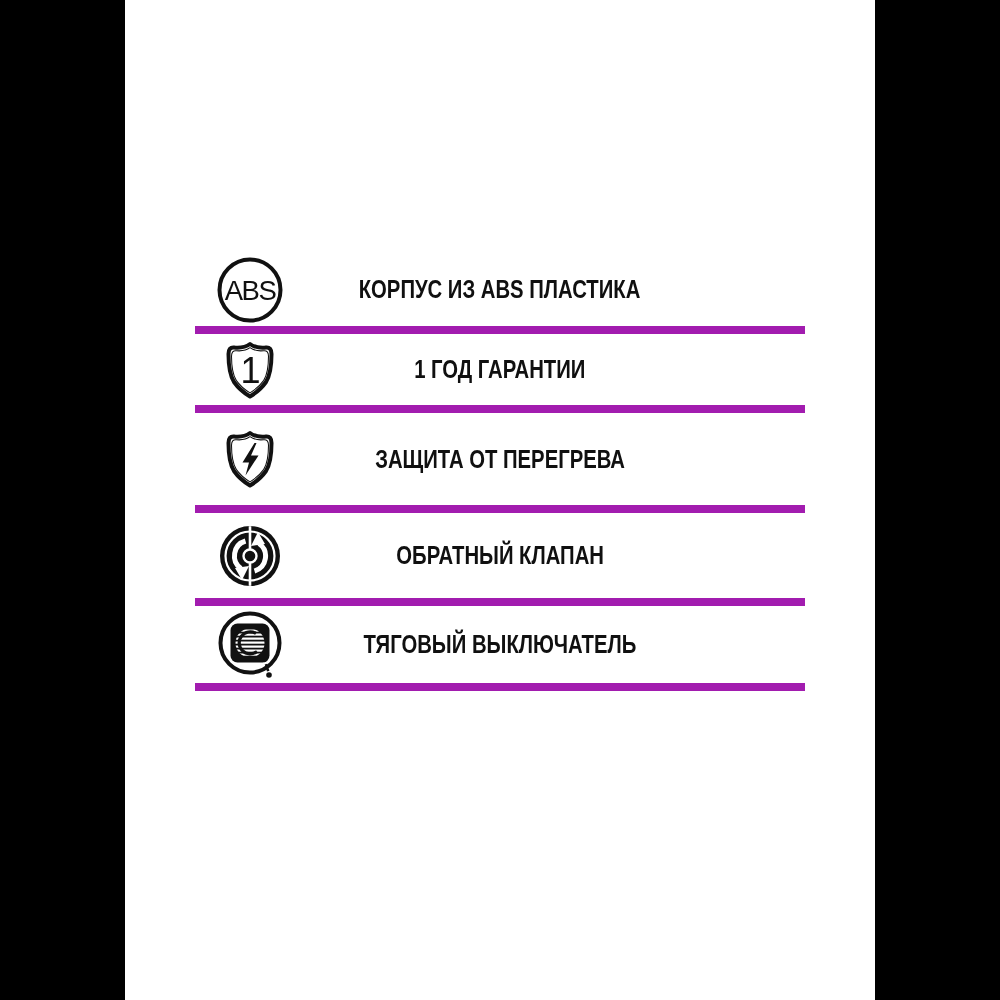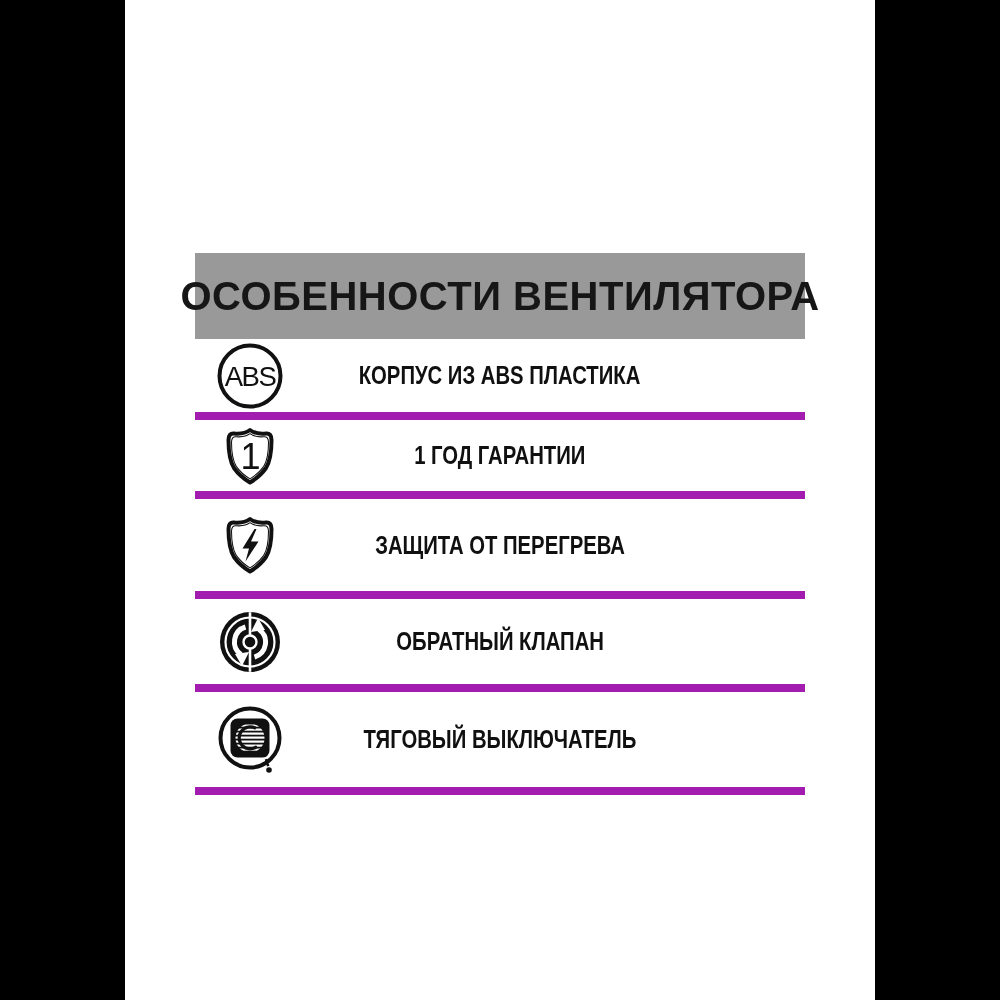--- a/index.html
+++ b/index.html
@@ -20,43 +20,40 @@
     white-space:nowrap;
   }
   .row{
     position:relative;box-sizing:border-box;border-bottom:8px solid #a21caf;
     display:flex;align-items:center;justify-content:center;
   }
   .row.h1{height:81px}
   .row.h2{height:79px}
   .row.h3{height:100px}
   .row.h4{height:93px}
-  .row.h5{height:103px}
+  .row.h5{height:85px}
   .icon{
     position:absolute;left:19px;top:50%;transform:translateY(-50%);
     width:72px;height:72px;
   }
   .icon svg{display:block;width:72px;height:72px;}
   .label{
     font-size:26px;font-weight:700;color:#101010;white-space:nowrap;
     transform:scaleX(0.78);
   }
 </style>
 </head>
 <body>
 
 <div class="canvas">
   <div class="pillar left"></div>
   <div class="pillar right"></div>
 
   <div class="panel">
 
-    <div class="header">
-      <span class="header-title">ОСОБЕННОСТИ ВЕНТИЛЯТОРА</span>
-    </div>
 
     <div class="row h1">
       <span class="icon">
         <svg viewBox="0 0 72 72" xmlns="http://www.w3.org/2000/svg">
           <circle cx="36" cy="36" r="30.5" fill="none" stroke="#111" stroke-width="4"></circle>
           <text x="36" y="45.5" text-anchor="middle" font-family="Liberation Sans, sans-serif" font-size="27.5" letter-spacing="-1.5" fill="#111">ABS</text>
         </svg>
       </span>
       <span class="label">КОРПУС ИЗ ABS ПЛАСТИКА</span>
     </div>

